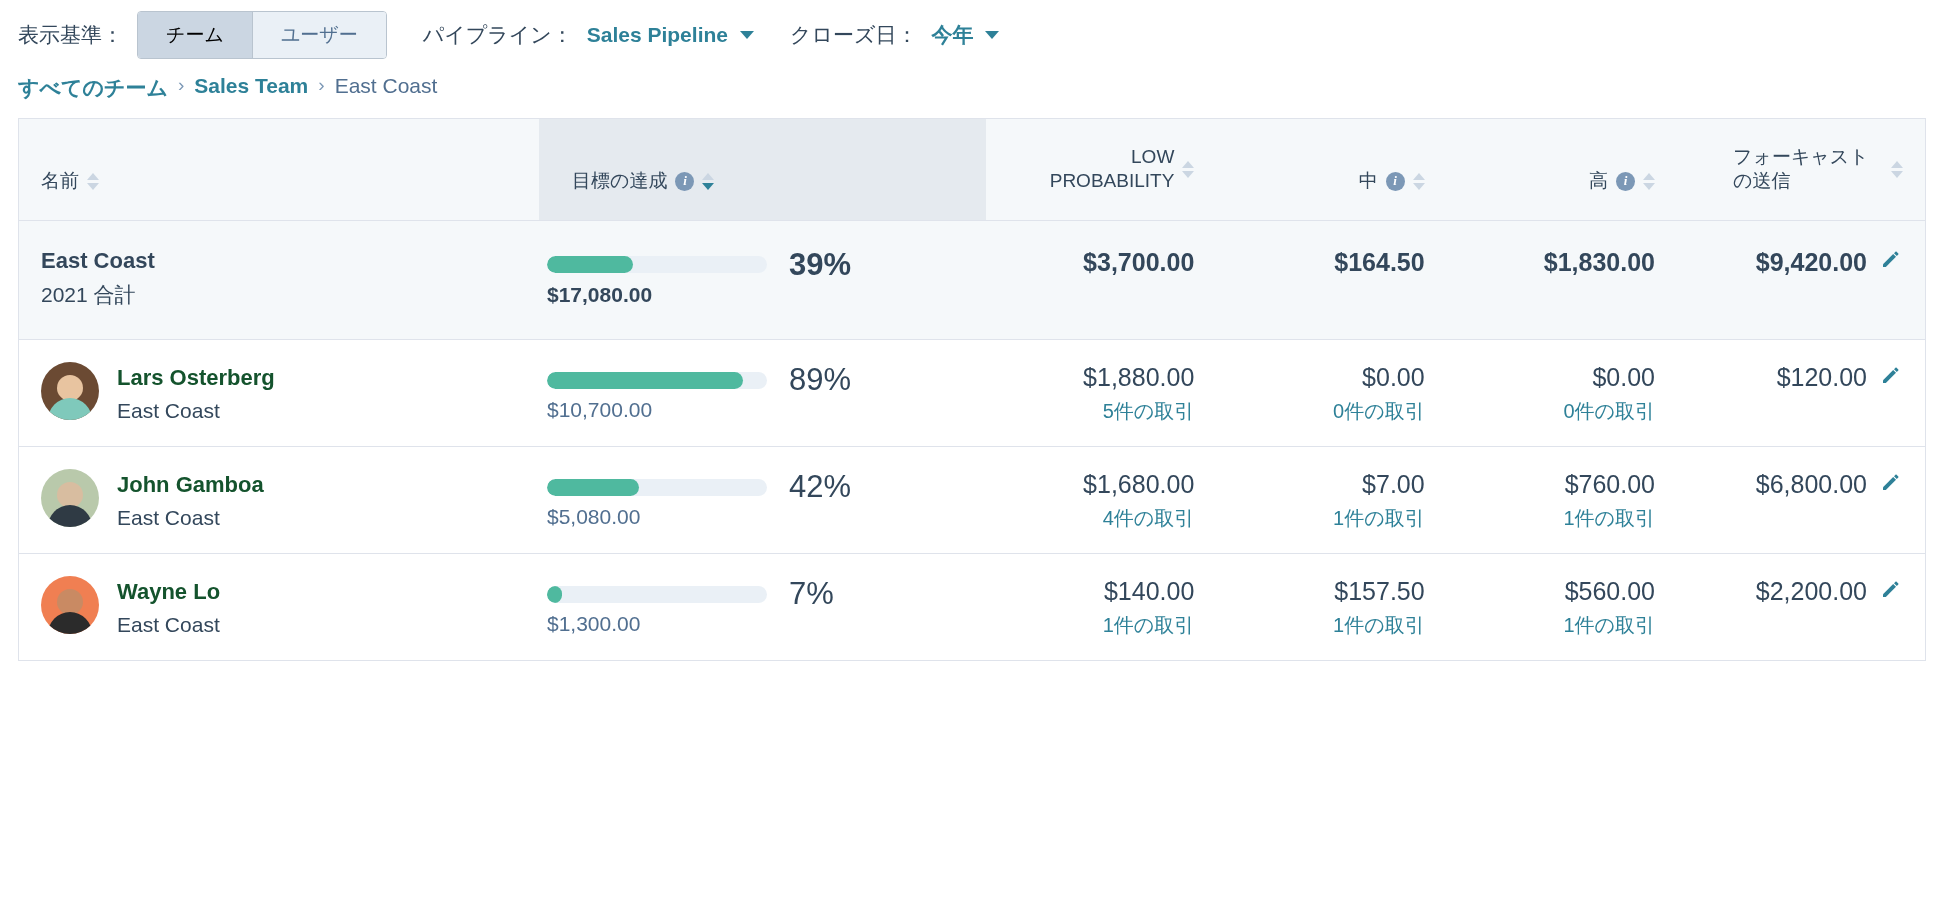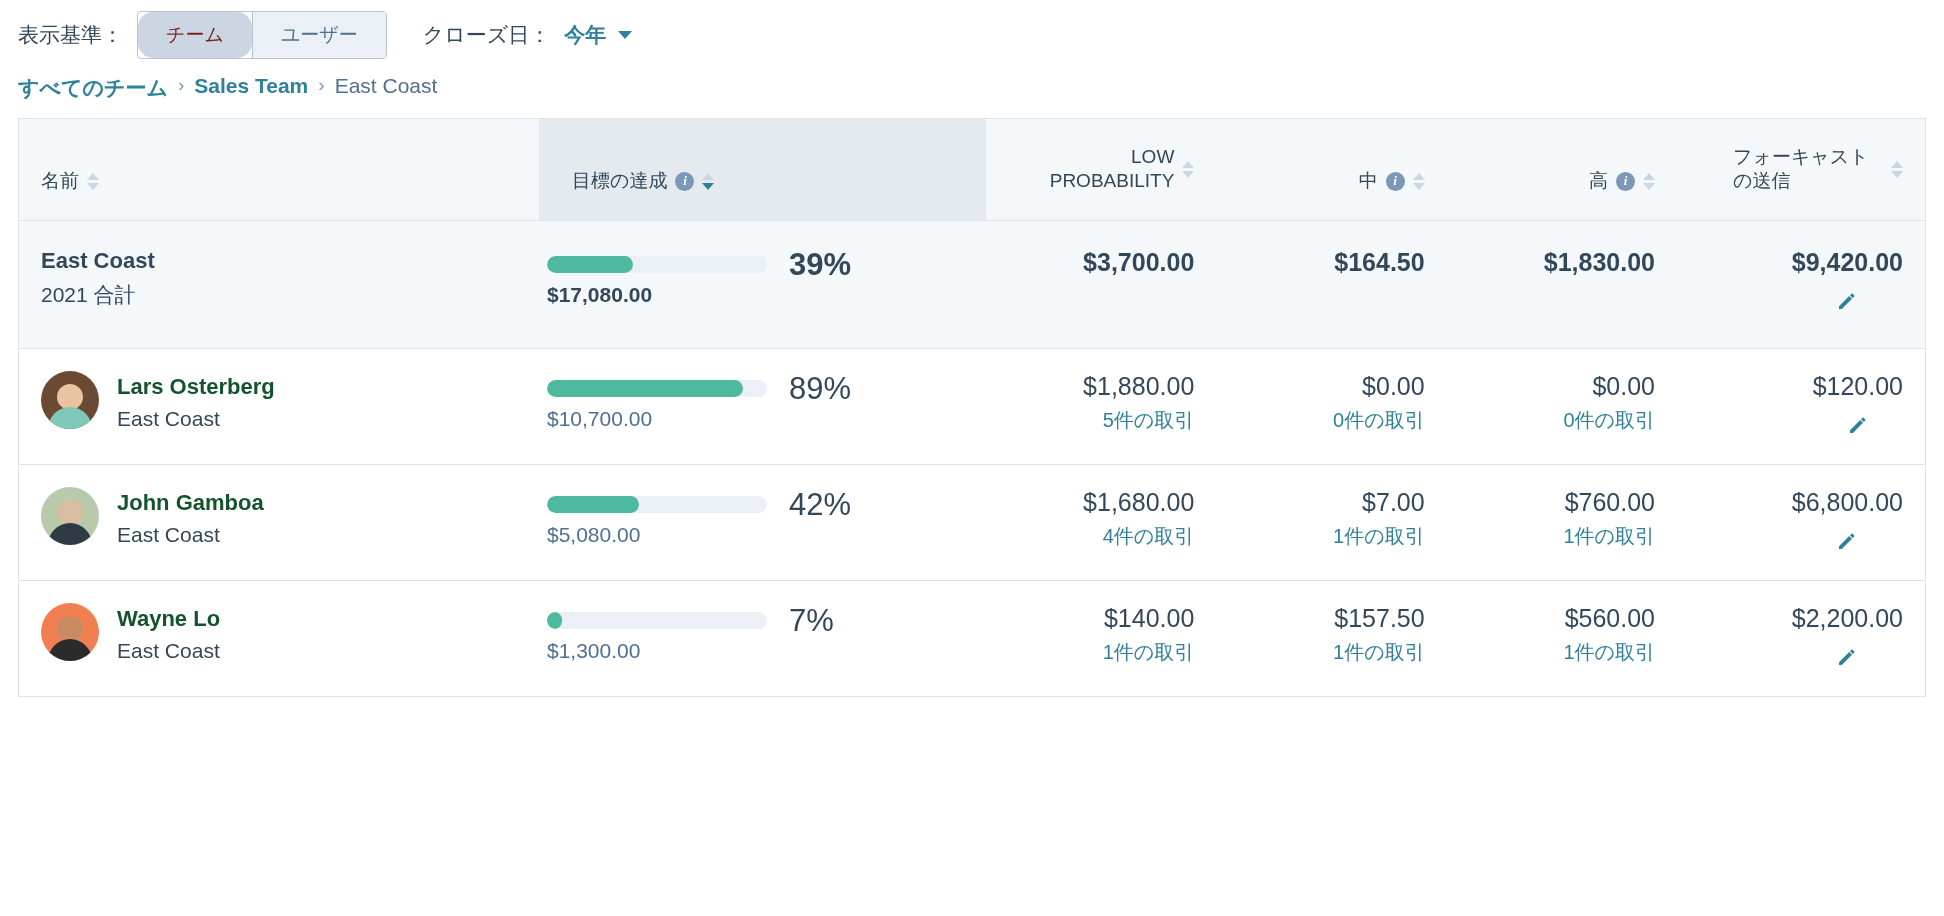--- a/index.html
+++ b/index.html
@@ -38,22 +38,21 @@
     padding: 10px 28px;
     background: #eaf0f6;
     color: #516f90;
     cursor: pointer;
     white-space: nowrap;
     border: none;
     font-family: inherit;
   }
   .seg.active {
     background: #cbd6e2;
-    color: #7f1d1d;
-    border-radius: 15px;
+    color: #000000;
   }
   .seg + .seg { border-left: 1px solid #b9c4cf; }
 
   .filter-group {
     display: flex;
     align-items: center;
     margin-left: 36px;
     gap: 10px;
   }
   .filter-group .filter-label { margin-right: 4px; }
@@ -264,35 +263,39 @@
     color: #2e8198;
     cursor: pointer;
     line-height: 1.3;
   }
   .fc-cell { text-align: right; }
   .fc-inner {
     display: inline-flex;
     align-items: center;
     gap: 12px;
     justify-content: flex-end;
-    flex-direction: column;
   }
   .pencil { cursor: pointer; flex: 0 0 auto; }
 </style>
 </head>
 <body>
 
 <div class="filterbar">
   <span class="filter-label">表示基準：</span>
 
   <div class="seg-group">
     <button class="seg active">チーム</button>
     <button class="seg">ユーザー</button>
   </div>
 
+  <div class="filter-group">
+    <span class="filter-label">パイプライン：</span>
+    <span class="filter-value">Sales Pipeline</span>
+    <span class="caret"></span>
+  </div>
 
   <div class="filter-group">
     <span class="filter-label">クローズ日：</span>
     <span class="filter-value">今年</span>
     <span class="caret"></span>
   </div>
 </div>
 
 <div class="breadcrumb">
   <span class="crumb-link">すべてのチーム</span>

